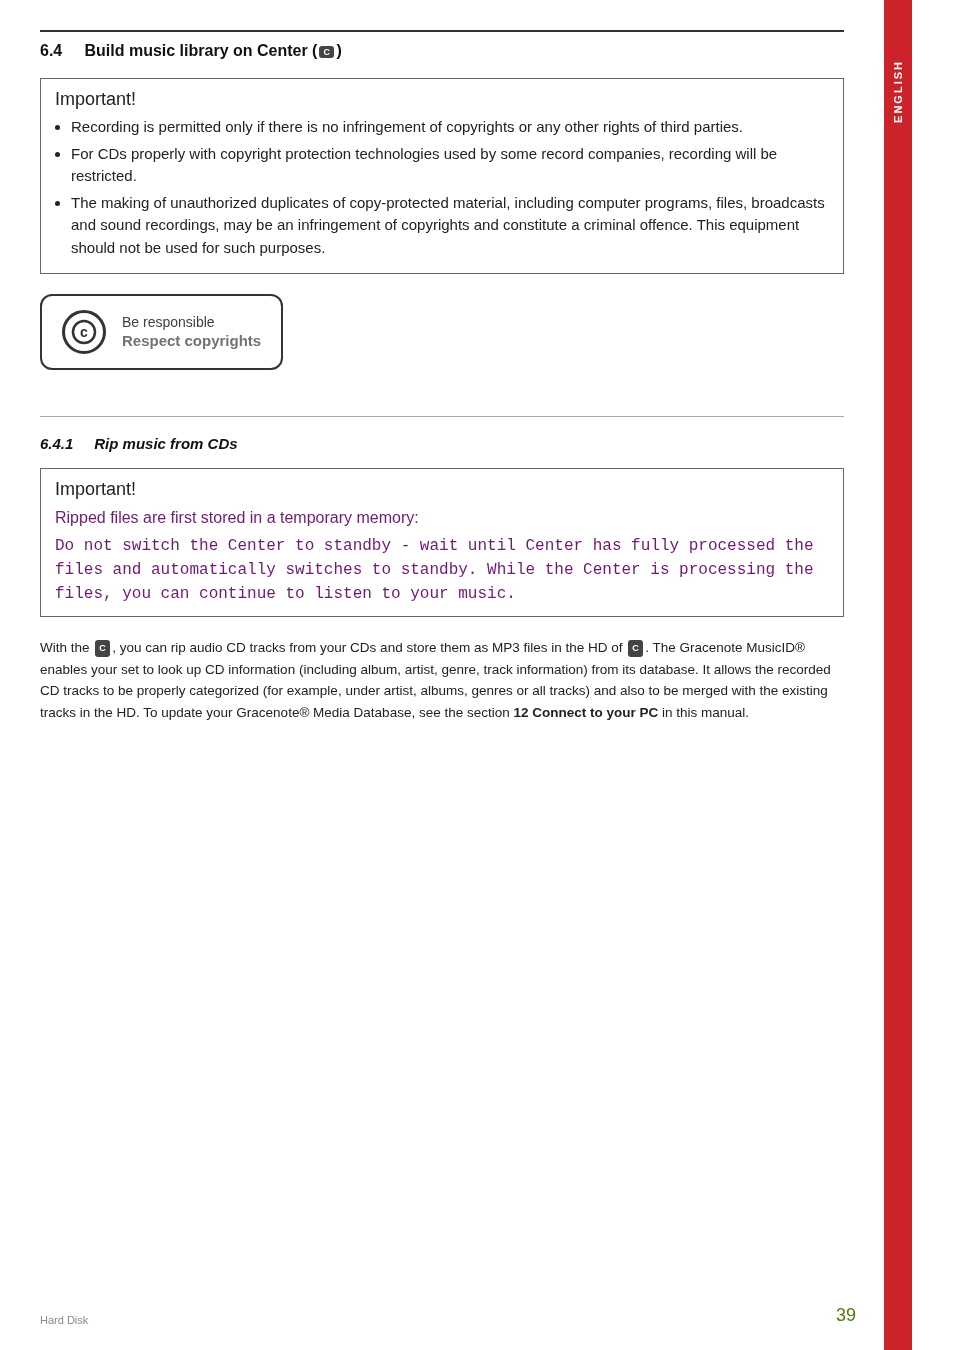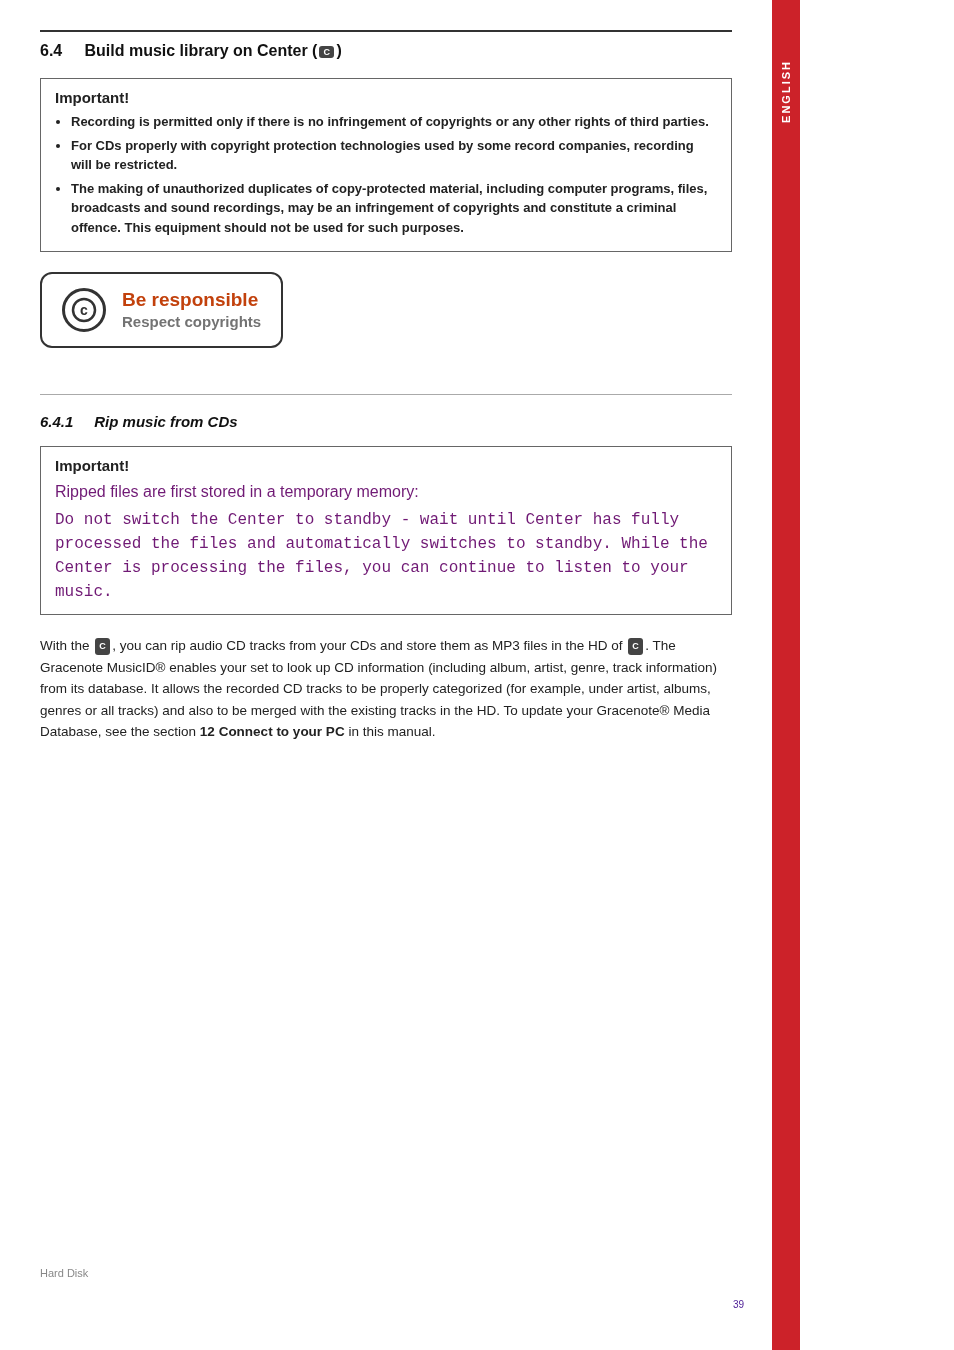--- a/index.html
+++ b/index.html
@@ -9,21 +9,21 @@
       min-height: 1350px;
       background: #ffffff;
       font-family: Arial, Helvetica, sans-serif;
       font-size: 14px;
       color: #222;
       position: relative;
     }
 
     .page-wrapper {
       display: flex;
-      width: 800px;
+      width: 912px;
       min-height: 1350px;
     }
 
     
     .sidebar {
       width: 28px;
       background: #cc2229;
       display: flex;
       align-items: flex-start;
       justify-content: center;
@@ -66,35 +66,34 @@
     }
 
     
     .important-box {
       border: 1.5px solid #666;
       padding: 10px 14px;
       margin-bottom: 20px;
     }
 
     .important-label {
-      font-weight: bold;
-      font-size: 15px;
+      font-weight: normal;
+      font-size: 18px;
       margin-bottom: 6px;
     }
 
     .important-box ul {
       padding-left: 16px;
     }
 
     .important-box ul li {
-      font-size: 13px;
+      font-size: 15px;
       line-height: 1.5;
       margin-bottom: 4px;
       color: #222;
-      font-weight: bold;
     }
 
     .important-box p {
       font-size: 16px;
       line-height: 1.5;
       color: #701a75;
       margin-bottom: 4px;
     }
 
     
@@ -124,23 +123,23 @@
       height: 26px;
     }
 
     .responsible-text {
       display: flex;
       flex-direction: column;
       gap: 1px;
     }
 
     .responsible-line1 {
-      font-size: 19px;
-      font-weight: bold;
-      color: #c2410c;
+      font-size: 14px;
+      font-weight: normal;
+      color: #404040;
       line-height: 1.2;
     }
 
     .responsible-line2 {
       font-size: 15px;
       font-weight: bold;
       color: #737373;
       line-height: 1.2;
     }
 
@@ -181,36 +180,36 @@
 
     .subsection-title {
       font-size: 15px;
       font-weight: bold;
       color: #111;
     }
 
     
     .page-footer {
       position: absolute;
-      bottom: 40px;
+      bottom: 24px;
       left: 40px;
       right: 28px;
       display: flex;
       justify-content: space-between;
-      align-items: flex-start;
+      align-items: flex-end;
     }
 
     .footer-left {
       font-size: 11px;
       color: #888;
     }
 
     .footer-right {
-      font-size: 10px;
-      color: #4c1d95;
+      font-size: 18px;
+      color: #4d7c0f;
       margin-top: 32px;
     }
   </style>
 </head>
 <body>
 
 <div class="page-wrapper">
 
   <div class="main-content">
 

